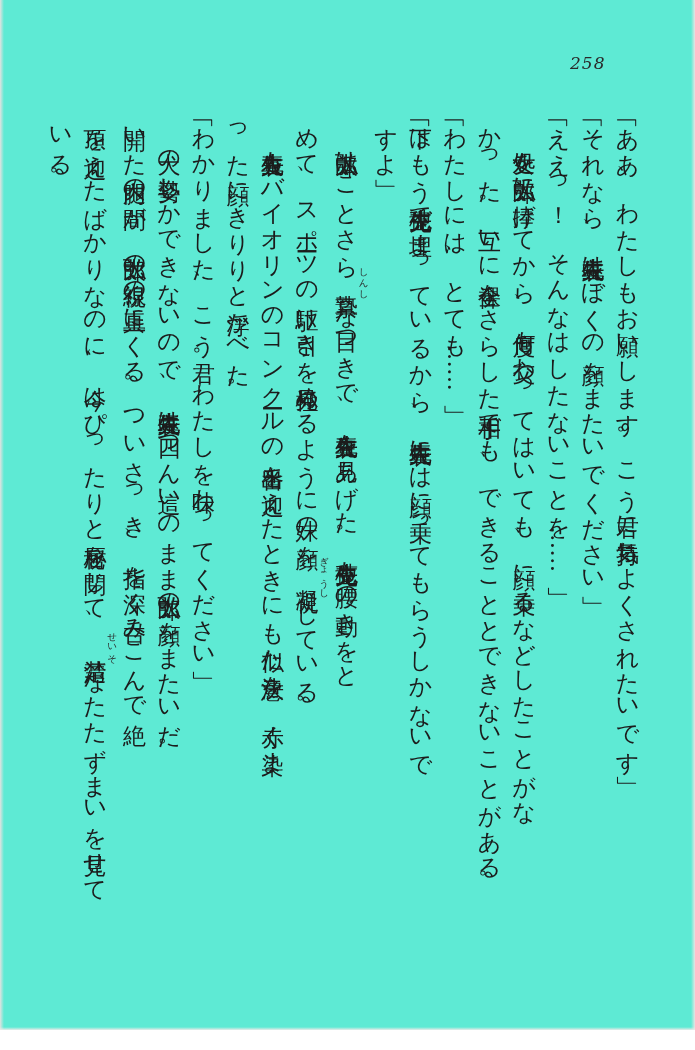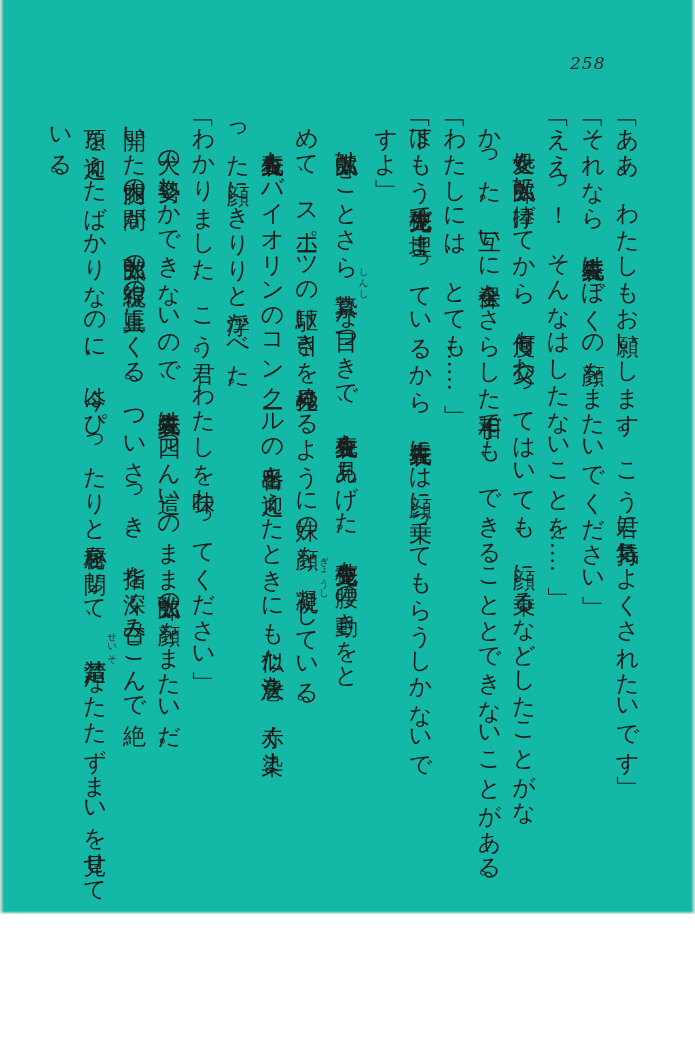--- a/index.html
+++ b/index.html
@@ -8,22 +8,22 @@
   }
   body {
     width: 695px;
     height: 1050px;
     background: #ffffff;
     overflow: hidden;
   }
   .page {
     position: relative;
     width: 695px;
-    height: 914px;
-    background: #14b8a6;
+    height: 1030px;
+    background: #5eead4;
     color: #1c1c1c;
     font-family: "DejaVu Serif", "Liberation Serif", serif;
     overflow: hidden;
   }
   
   .edge-left {
     position: absolute;
     left: 0; top: 0;
     width: 4px; height: 100%;
     background: linear-gradient(to right, #e2e2e0, rgba(255,255,255,0));

